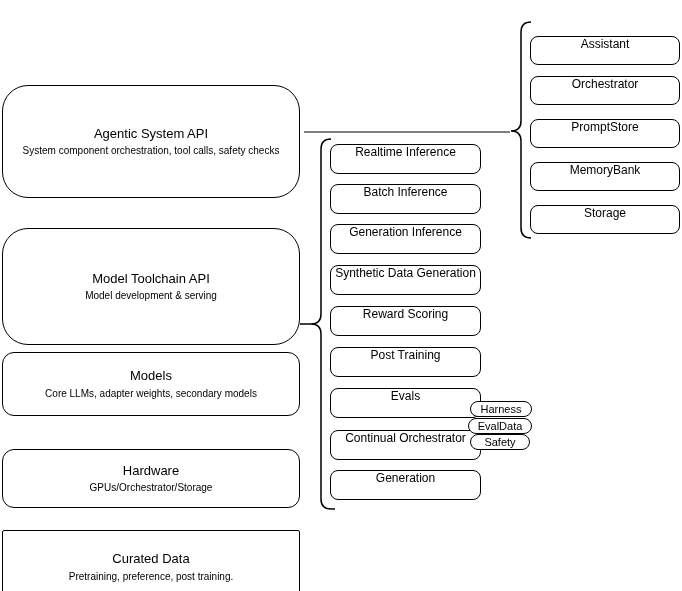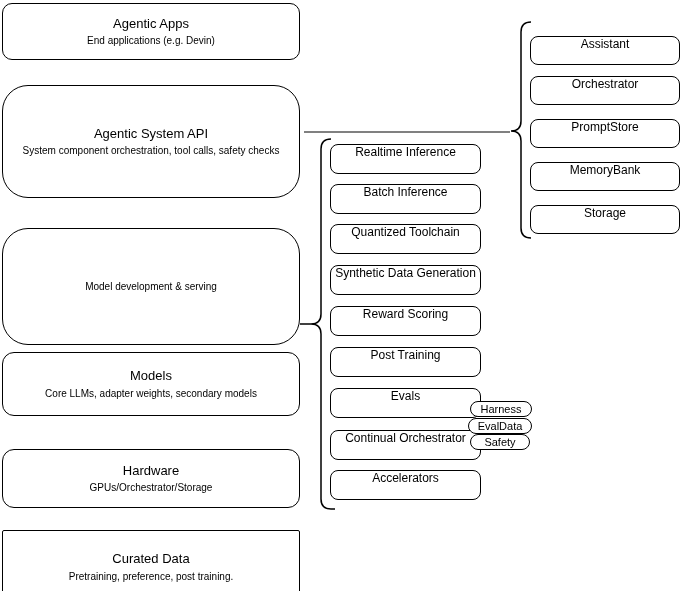--- a/index.html
+++ b/index.html
@@ -99,31 +99,28 @@
 
 <div class="canvas">
 
   <svg class="overlay" viewBox="0 0 682 591">
     <path class="conn-gray" d="M 304 132 L 510 132"></path>
     <path class="conn-black" d="M 300 324 L 311 324"></path>
     <path class="brace" d="M 331 139 Q 321 139 321 149 L 321 314 Q 321 324 311 324 Q 321 324 321 334 L 321 499 Q 321 509 331 509 L 335 509"></path>
     <path class="brace" d="M 531 22 Q 521 22 521 32 L 521 121 Q 521 131 511 131 Q 521 131 521 141 L 521 228 Q 521 238 531 238"></path>
   </svg>
 
-  <div class="lbox" style="top:3px;height:57px;border-radius:10px">
-    <div class="ltitle">Agentic Apps</div>
-    <div class="lsub">End applications (e.g. Devin)</div>
-  </div>
 
   <div class="lbox" style="top:85px;height:113px;border-radius:26px">
     <div class="ltitle">Agentic System API</div>
     <div class="lsub">System component orchestration, tool calls, safety checks</div>
   </div>
 
   <div class="lbox" style="top:228px;height:117px;border-radius:26px">
+    <div class="ltitle">Model Toolchain API</div>
     <div class="lsub">Model development &amp; serving</div>
   </div>
 
   <div class="lbox" style="top:352px;height:64px;border-radius:12px">
     <div class="ltitle">Models</div>
     <div class="lsub">Core LLMs, adapter weights, secondary models</div>
   </div>
 
   <div class="lbox" style="top:449px;height:59px;border-radius:12px">
     <div class="ltitle">Hardware</div>
@@ -135,39 +132,39 @@
     <div class="lsub">Pretraining, preference, post training.</div>
   </div>
 
   <div class="mbox" style="top:144px">
     <span>Realtime Inference</span>
   </div>
   <div class="mbox" style="top:184px">
     <span>Batch Inference</span>
   </div>
   <div class="mbox" style="top:224px">
-    <span>Quantized Toolchain</span>
+    <span>Generation Inference</span>
   </div>
   <div class="mbox" style="top:265px">
     <span>Synthetic Data Generation</span>
   </div>
   <div class="mbox" style="top:306px">
     <span>Reward Scoring</span>
   </div>
   <div class="mbox" style="top:347px">
     <span>Post Training</span>
   </div>
   <div class="mbox" style="top:388px">
     <span>Evals</span>
   </div>
   <div class="mbox" style="top:430px">
     <span>Continual Orchestrator</span>
   </div>
   <div class="mbox" style="top:470px">
-    <span>Accelerators</span>
+    <span>Generation</span>
   </div>
 
   <div class="pill" style="left:470px;top:377px;width:62px;height:16px">
     <span>Harness</span>
   </div>
   <div class="pill" style="left:468px;top:394px;width:64px;height:16px">
     <span>EvalData</span>
   </div>
   <div class="pill" style="left:470px;top:410px;width:60px;height:16px">
     <span>Safety</span>

